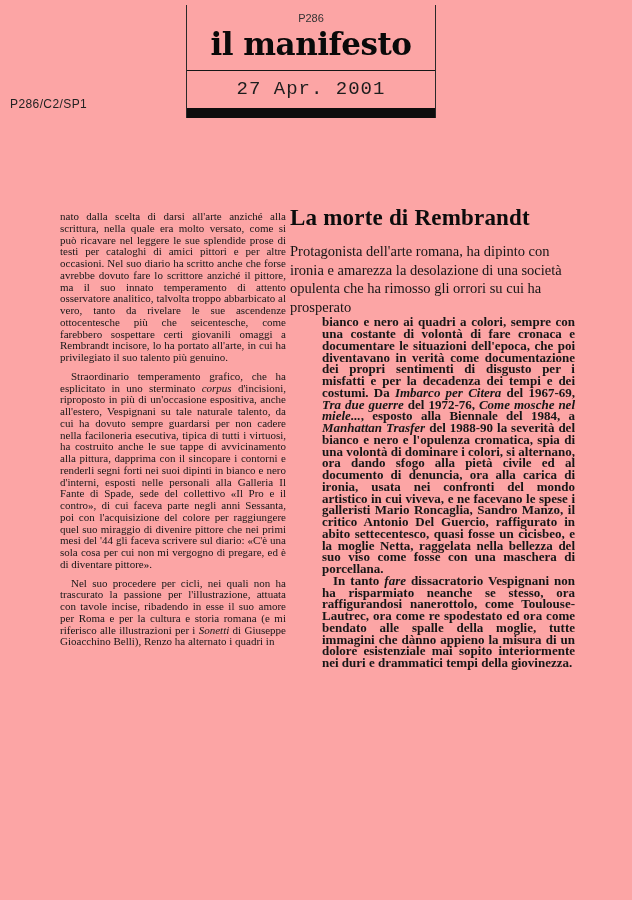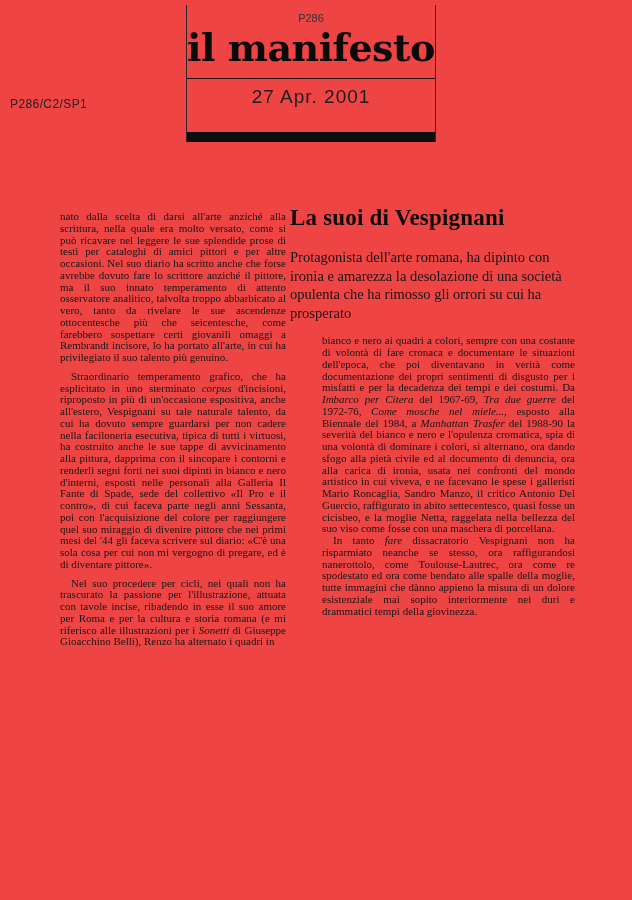--- a/index.html
+++ b/index.html
@@ -1,41 +1,41 @@
 <!DOCTYPE html>
 <html><head>
 <meta charset="utf-8">
 <style>
   * { margin:0; padding:0; box-sizing:border-box; }
   html,body { background:#f4f4f2; }
   body { font-family:"Liberation Serif", serif; color:#141414; }
   .page {
     position:relative; width:632px; height:900px;
-    background:#ef4444; margin:0 auto; overflow:hidden;
+    background:#fca5a5; margin:0 auto; overflow:hidden;
   }
 
   
   .clip-header {
     position:absolute; left:186px; top:5px; width:250px;
     border-left:1px solid #2a2a2a; border-right:1px solid #2a2a2a;
     text-align:center;
   }
   .code-top {
     font-family:"Liberation Sans", sans-serif;
     font-size:11px; padding-top:7px; color:#333;
   }
   .masthead {
     font-family:"DejaVu Serif", serif; font-weight:bold;
-    font-size:38px; letter-spacing:-0.5px; line-height:1.1;
+    font-size:31px; letter-spacing:-0.5px; line-height:1.1;
     padding:3px 0 9px; color:#0a0a0a;
   }
   .mast-rule { border:0; border-top:1.5px solid #161616; }
   .clip-date {
-    font-family:Liberation Sans, sans-serif;
-    font-size:19px; letter-spacing:1px; padding:7px 0 24px; color:#1d1d1d;
+    font-family:Liberation Mono, monospace;
+    font-size:19px; letter-spacing:1px; padding:7px 0 8px; color:#1d1d1d;
   }
   .header-bar { height:10px; background:#0d0d0d; }
 
   .code-left {
     position:absolute; left:10px; top:97px;
     font-family:"Liberation Sans", sans-serif;
     font-size:12px; letter-spacing:0.4px; color:#222;
   }
 
   
@@ -45,26 +45,27 @@
     color:#161616;
   }
   .col-left p + p { margin-top:7px; text-indent:11px; }
 
   .col-right { position:absolute; left:290px; top:205px; width:287px; }
   .article-title {
     font-size:23px; font-weight:bold; letter-spacing:0.2px;
     color:#0c0c0c; line-height:1.15;
   }
   .article-subtitle {
-    margin-top:17px; font-size:14.5px; line-height:18.5px; color:#151515;
+    margin-top:11px; font-size:14.5px; line-height:18.5px; color:#151515;
   }
   .right-body {
-    margin-top:13px; margin-left:32px; width:253px;
-    font-size:11px; line-height:11.75px; text-align:justify;
+    margin-left:32px; width:253px;
+    font-size:13px; line-height:11.75px; text-align:justify;
     color:#161616;
+    font-weight:bold;
   }
   .right-body p + p { text-indent:11px; }
   .right-body p.gap { margin-top:11px; }
 </style>
 </head>
 <body>
 
 <div class="page">
 
   <div class="clip-header">
@@ -77,21 +78,21 @@
 
   <div class="code-left">P286/C2/SP1</div>
 
   <div class="col-left">
     <p>nato dalla scelta di darsi all'arte anziché alla scrittura, nella quale era molto versato, come si può ricavare nel leggere le sue splendide prose di testi per cataloghi di amici pittori e per altre occasioni. Nel suo diario ha scritto anche che forse avrebbe dovuto fare lo scrittore anziché il pittore, ma il suo innato temperamento di attento osservatore analitico, talvolta troppo abbarbicato al vero, tanto da rivelare le sue ascendenze ottocentesche più che seicentesche, come farebbero sospettare certi giovanili omaggi a Rembrandt incisore, lo ha portato all'arte, in cui ha privilegiato il suo talento più genuino.</p>
     <p>Straordinario temperamento grafico, che ha esplicitato in uno sterminato <i>corpus</i> d'incisioni, riproposto in più di un'occasione espositiva, anche all'estero, Vespignani su tale naturale talento, da cui ha dovuto sempre guardarsi per non cadere nella faciloneria esecutiva, tipica di tutti i virtuosi, ha costruito anche le sue tappe di avvicinamento alla pittura, dapprima con il sincopare i contorni e renderli segni forti nei suoi dipinti in bianco e nero d'interni, esposti nelle personali alla Galleria Il Fante di Spade, sede del collettivo «Il Pro e il contro», di cui faceva parte negli anni Sessanta, poi con l'acquisizione del colore per raggiungere quel suo miraggio di divenire pittore che nei primi mesi del '44 gli faceva scrivere sul diario: «C'è una sola cosa per cui non mi vergogno di pregare, ed è di diventare pittore».</p>
     <p>Nel suo procedere per cicli, nei quali non ha trascurato la passione per l'illustrazione, attuata con tavole incise, ribadendo in esse il suo amore per Roma e per la cultura e storia romana (e mi riferisco alle illustrazioni per i <i>Sonetti</i> di Giuseppe Gioacchino Belli), Renzo ha alternato i quadri in</p>
   </div>
 
   <div class="col-right">
-    <h1 class="article-title">La suoi di Vespignani</h1>
+    <h1 class="article-title">La morte di Rembrandt</h1>
     <p class="article-subtitle">Protagonista dell'arte romana, ha dipinto con ironia e amarezza la desolazione di una società opulenta che ha rimosso gli orrori su cui ha prosperato</p>
     <div class="right-body">
       <p>bianco e nero ai quadri a colori, sempre con una costante di volontà di fare cronaca e documentare le situazioni dell'epoca, che poi diventavano in verità come documentazione dei propri sentimenti di disgusto per i misfatti e per la decadenza dei tempi e dei costumi. Da <i>Imbarco per Citera</i> del 1967-69, <i>Tra due guerre</i> del 1972-76, <i>Come mosche nel miele...</i>, esposto alla Biennale del 1984, a <i>Manhattan Trasfer</i> del 1988-90 la severità del bianco e nero e l'opulenza cromatica, spia di una volontà di dominare i colori, si alternano, ora dando sfogo alla pietà civile ed al documento di denuncia, ora alla carica di ironia, usata nei confronti del mondo artistico in cui viveva, e ne facevano le spese i galleristi Mario Roncaglia, Sandro Manzo, il critico Antonio Del Guercio, raffigurato in abito settecentesco, quasi fosse un cicisbeo, e la moglie Netta, raggelata nella bellezza del suo viso come fosse con una maschera di porcellana.</p>
       <p>In tanto <i>fare</i> dissacratorio Vespignani non ha risparmiato neanche se stesso, ora raffigurandosi nanerottolo, come Toulouse-Lautrec, ora come re spodestato ed ora come bendato alle spalle della moglie, tutte immagini che dànno appieno la misura di un dolore esistenziale mai sopito interiormente nei duri e drammatici tempi della giovinezza.</p>
     </div>
   </div>
 
 </div>
 
 </body></html>

